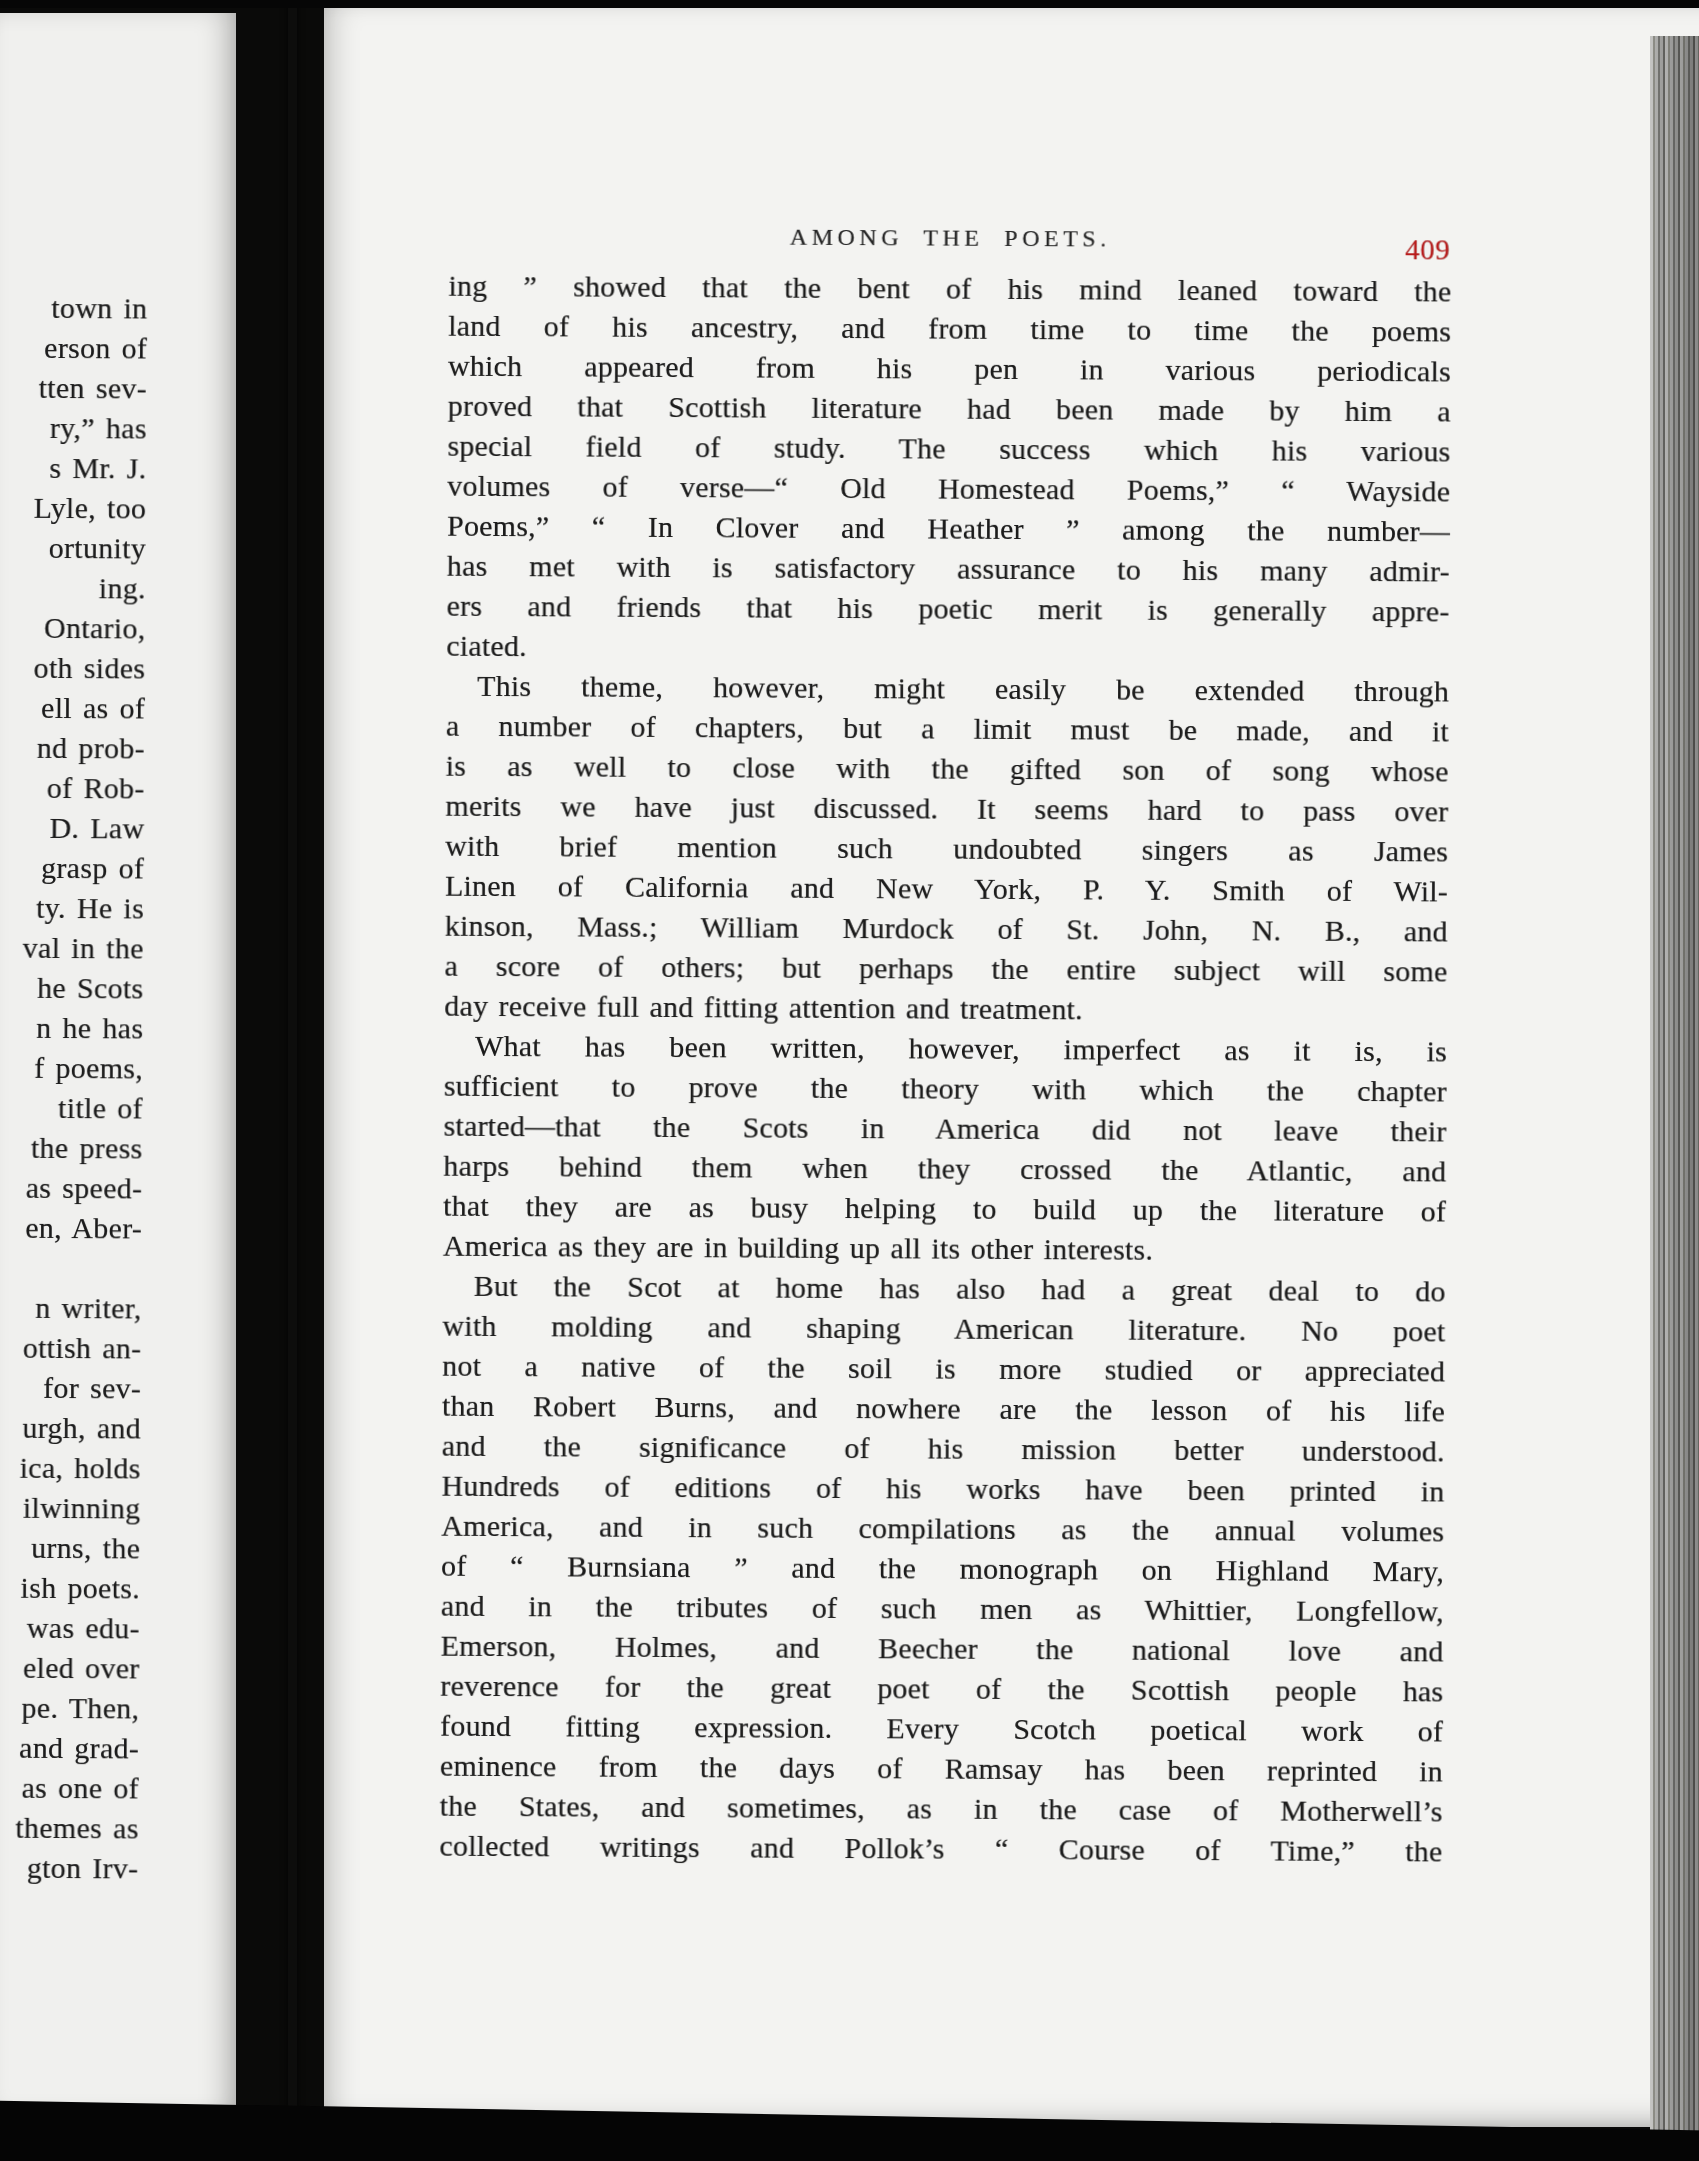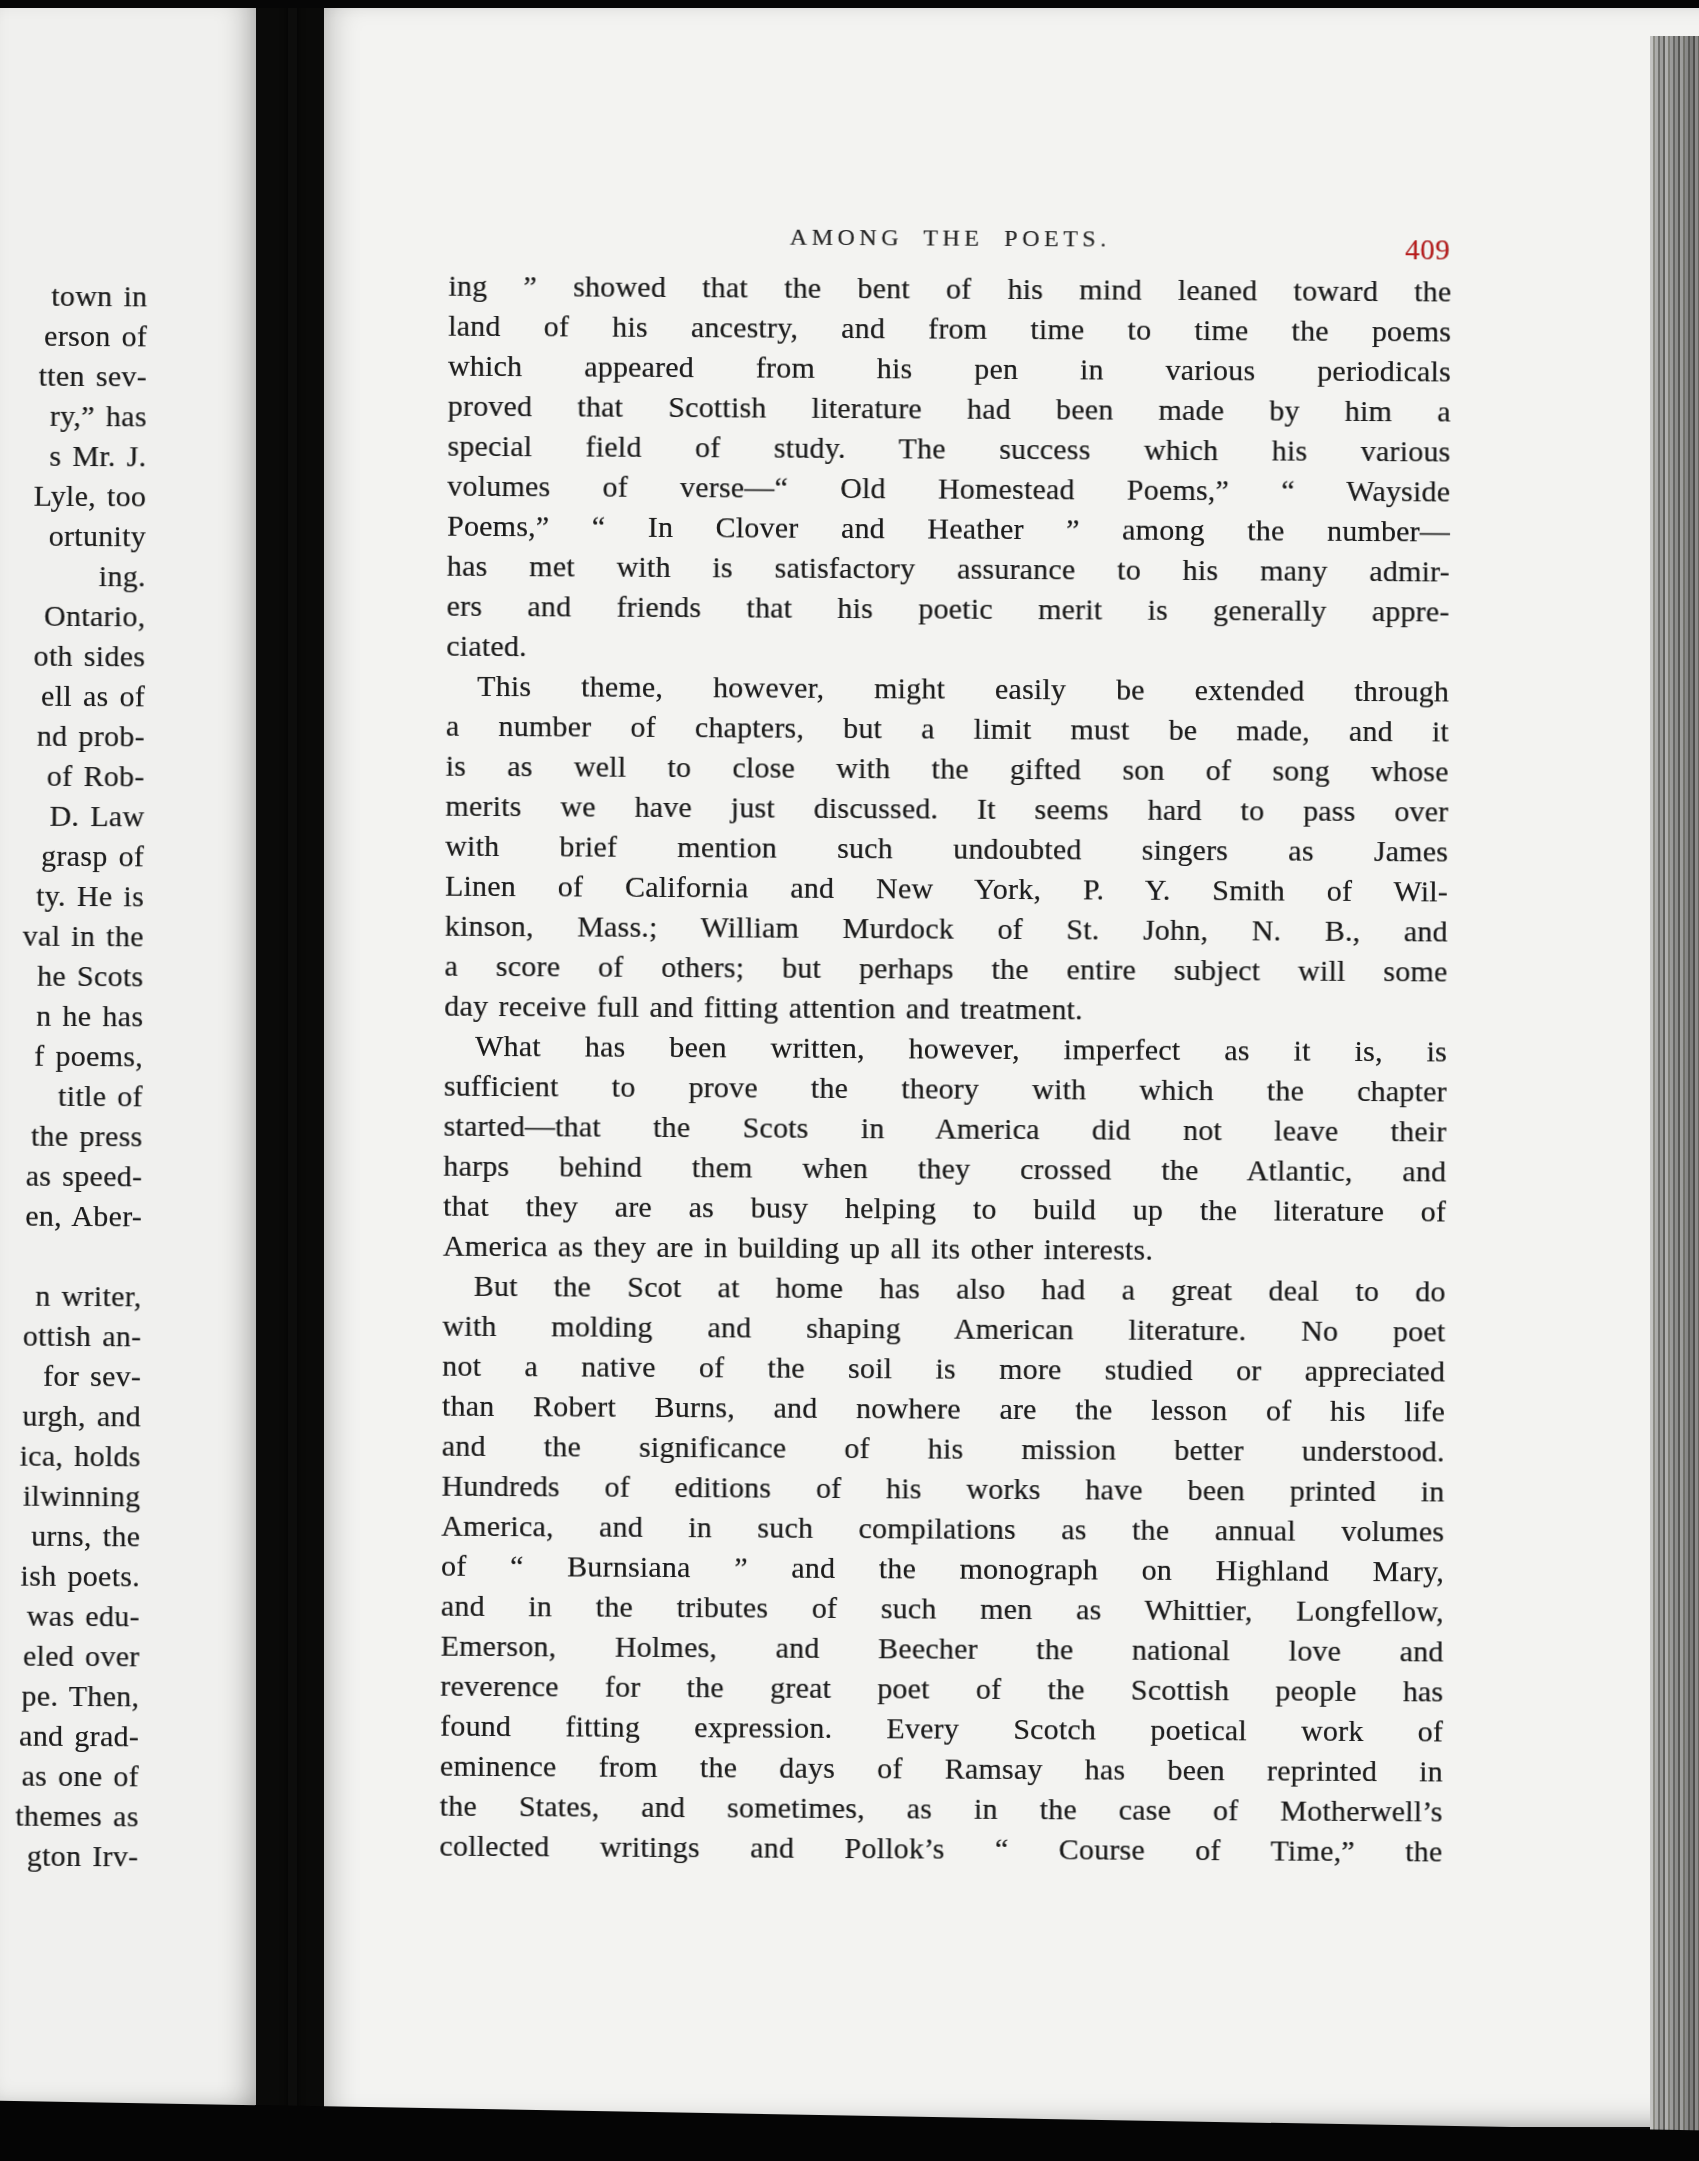--- a/index.html
+++ b/index.html
@@ -12,21 +12,21 @@
   html,body{width:1700px;height:2161px;overflow:hidden;}
   body{
     background:var(--scan-bg);
     font-family:"Liberation Serif","DejaVu Serif",serif;
     color:var(--ink);
   }
   .scan{position:absolute;inset:0;}
 
   
   .left-page{
-    position:absolute;left:0;top:1px;width:256px;height:2109px;
+    position:absolute;left:0;top:13px;width:236px;height:2109px;
     background:var(--paper-left);
     box-shadow:inset -19.3px 0 30px -13px rgba(0,0,0,0.30), inset 0 -19.3px 26px -17px rgba(0,0,0,0.22);
     overflow:hidden;
   }
   .tilt-left{position:absolute;inset:0;transform:rotate(0.33deg);transform-origin:100% 0;}
   .frags{
     position:absolute;top:276px;left:0;width:153px;
     text-align:right;padding-right:3.9px;
     font-size:30px;line-height:40px;letter-spacing:0.3px;word-spacing:3.2px;
     text-shadow:0.3px 0.3px 0.6px rgba(25,25,25,0.45);

